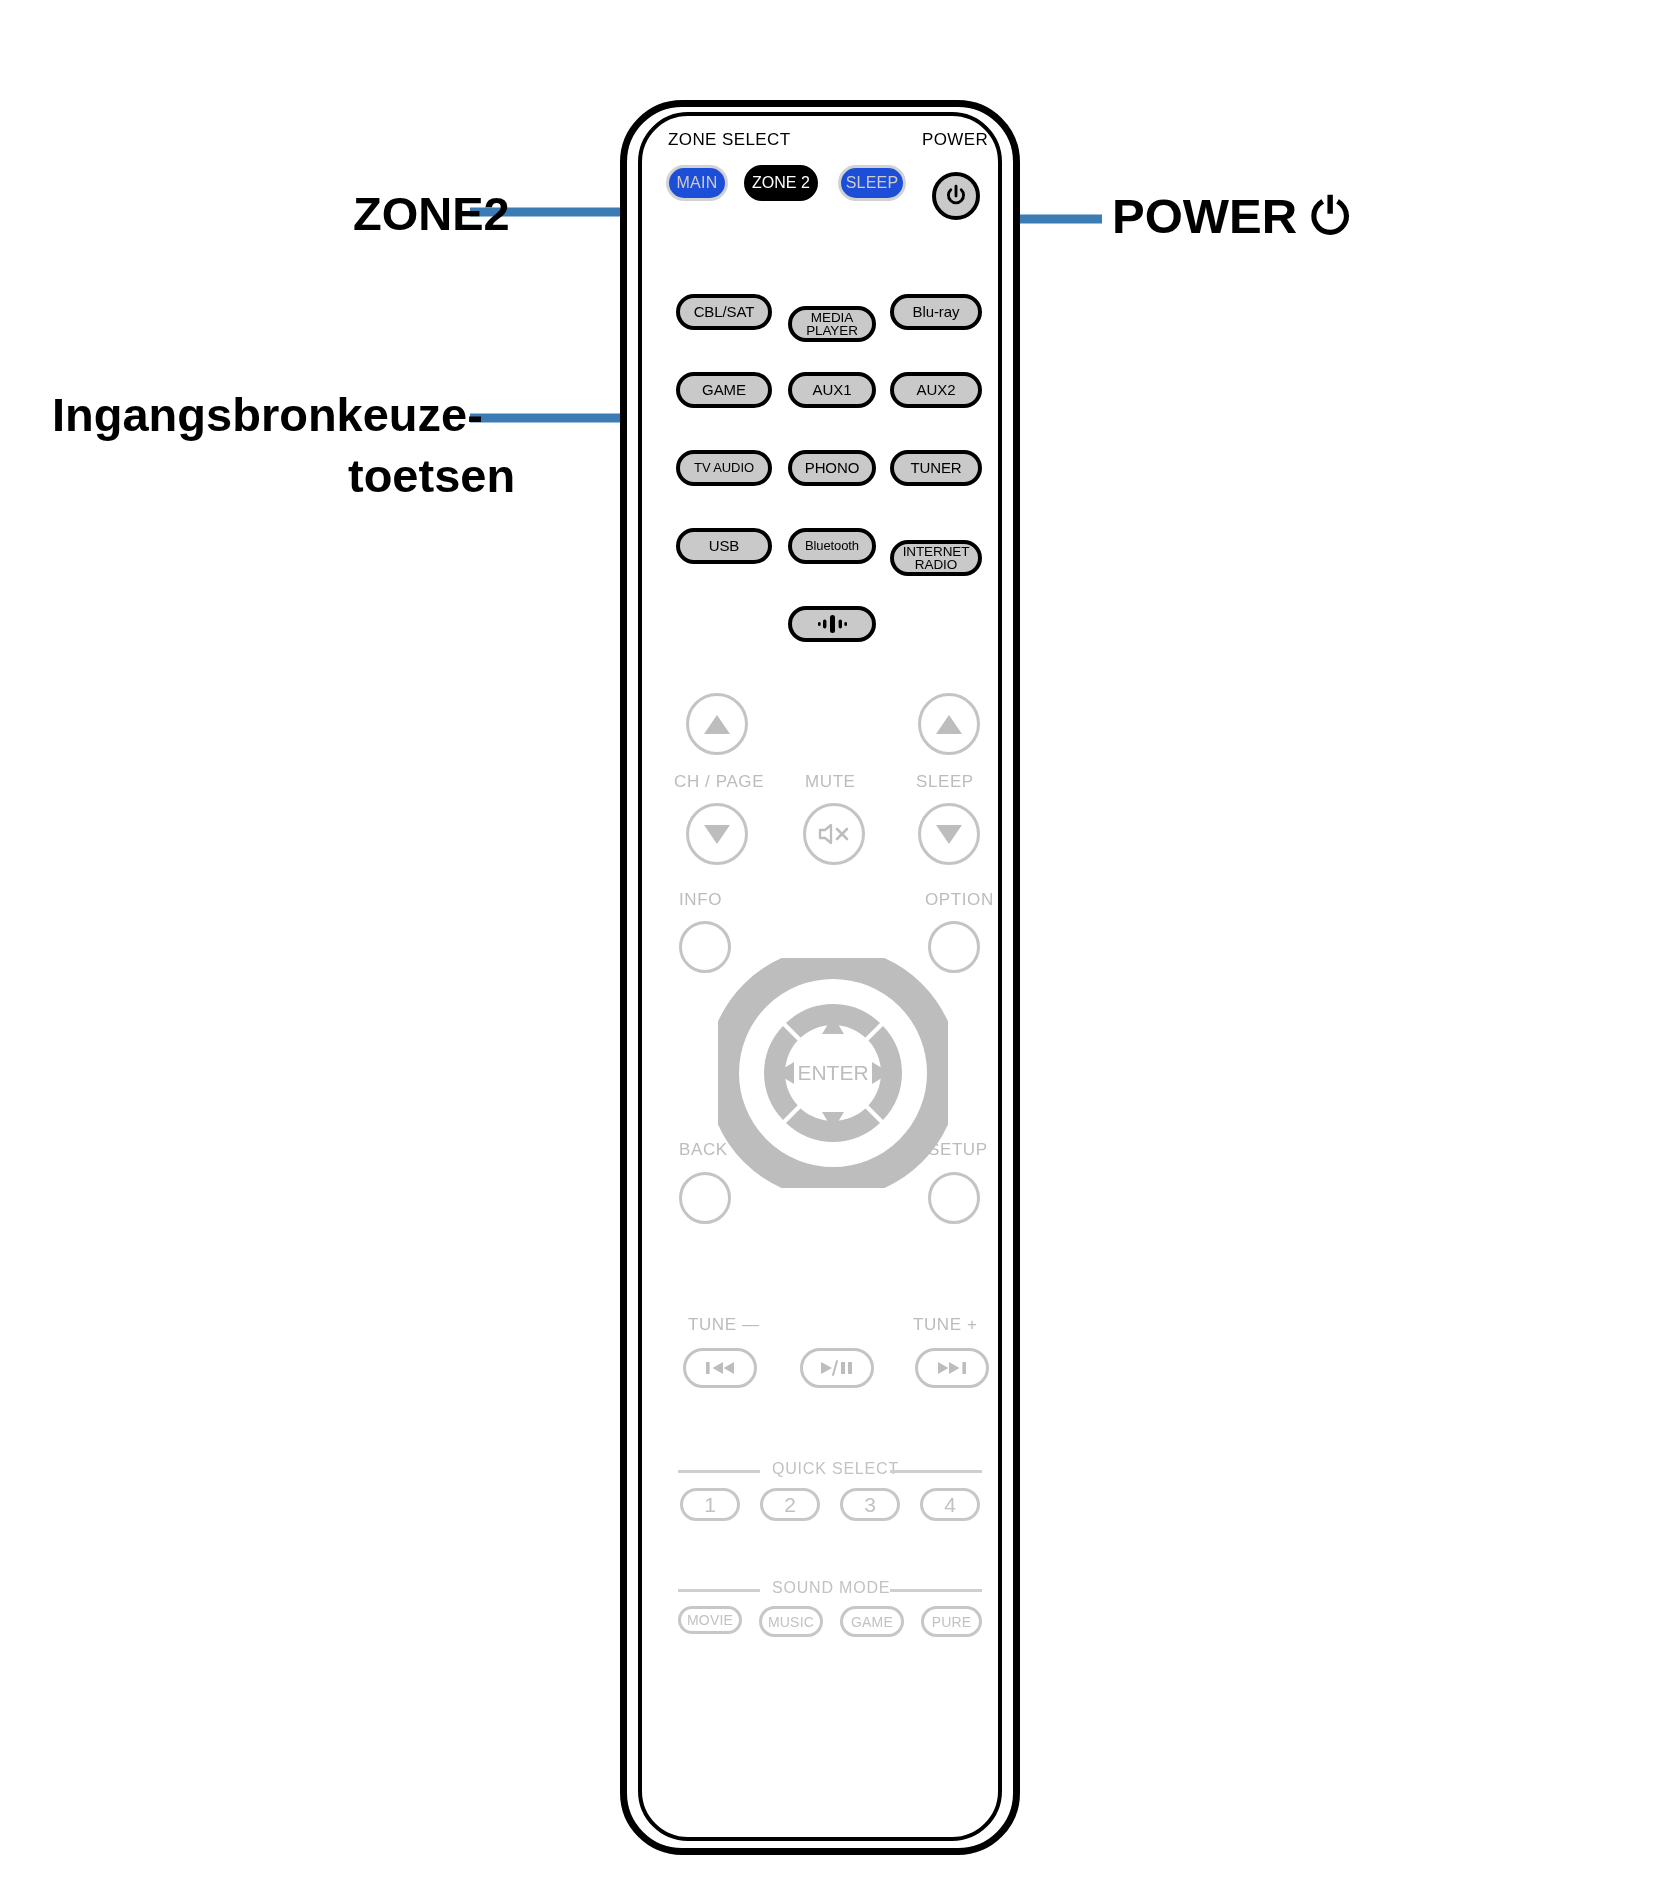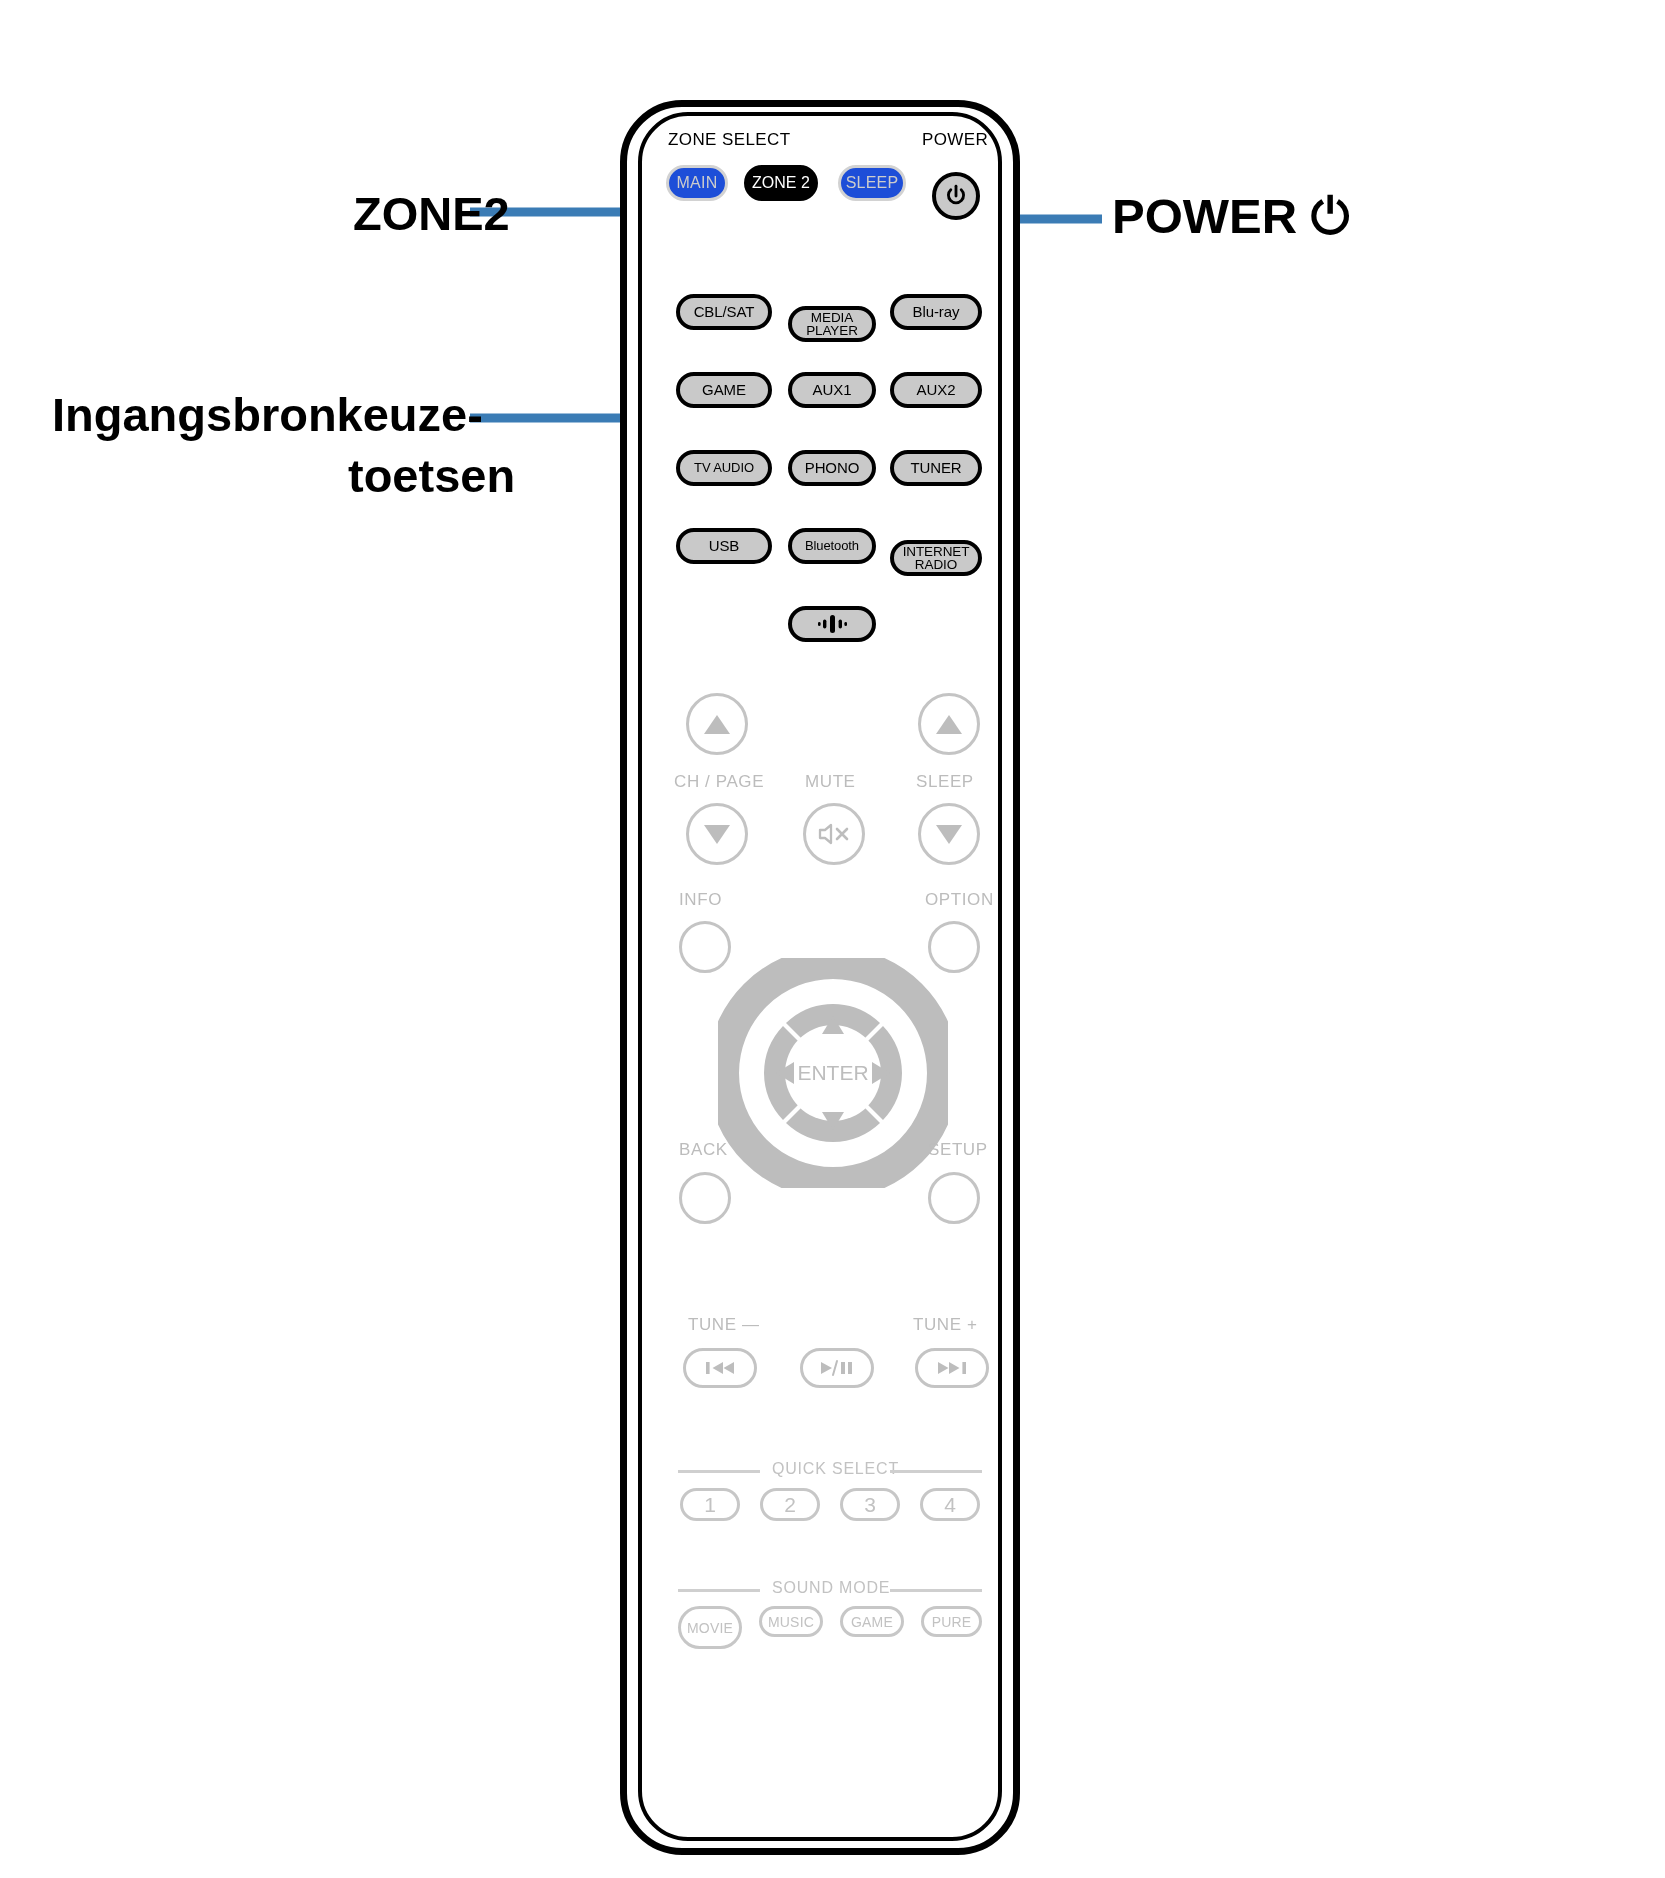--- a/index.html
+++ b/index.html
@@ -273,21 +273,21 @@
 
 <div class="qs-pill" style="left:680px;top:1488px;width:60px;height:33px;">1</div>
 <div class="qs-pill" style="left:760px;top:1488px;width:60px;height:33px;">2</div>
 <div class="qs-pill" style="left:840px;top:1488px;width:60px;height:33px;">3</div>
 <div class="qs-pill" style="left:920px;top:1488px;width:60px;height:33px;">4</div>
 
 <div class="rule" style="left:678px;top:1589px;width:82px;"></div>
 <div class="group-title" style="left:772px;top:1579px;">SOUND MODE</div>
 <div class="rule" style="left:890px;top:1589px;width:92px;"></div>
 
-<div class="sm-pill" style="left:678px;top:1606px;width:64px;height:43px;">MOVIE</div>
+<div class="sm-pill" style="left:678px;top:1606px;width:64px;height:28px;">MOVIE</div>
 <div class="sm-pill" style="left:759px;top:1606px;width:64px;height:31px;">MUSIC</div>
 <div class="sm-pill" style="left:840px;top:1606px;width:64px;height:31px;">GAME</div>
 <div class="sm-pill" style="left:921px;top:1606px;width:61px;height:31px;">PURE</div>
 
 <div class="annot" style="left:329px;top:186px;margin-left:24px;">ZONE2</div>
 
 <div class="annot" style="left:52px;top:387px;">Ingangsbronkeuze-</div>
 <div class="annot" style="left:348px;top:448px;">toetsen</div>
 
 <div class="annot right" style="left:1112px;top:188px;">POWER ⏻</div>

